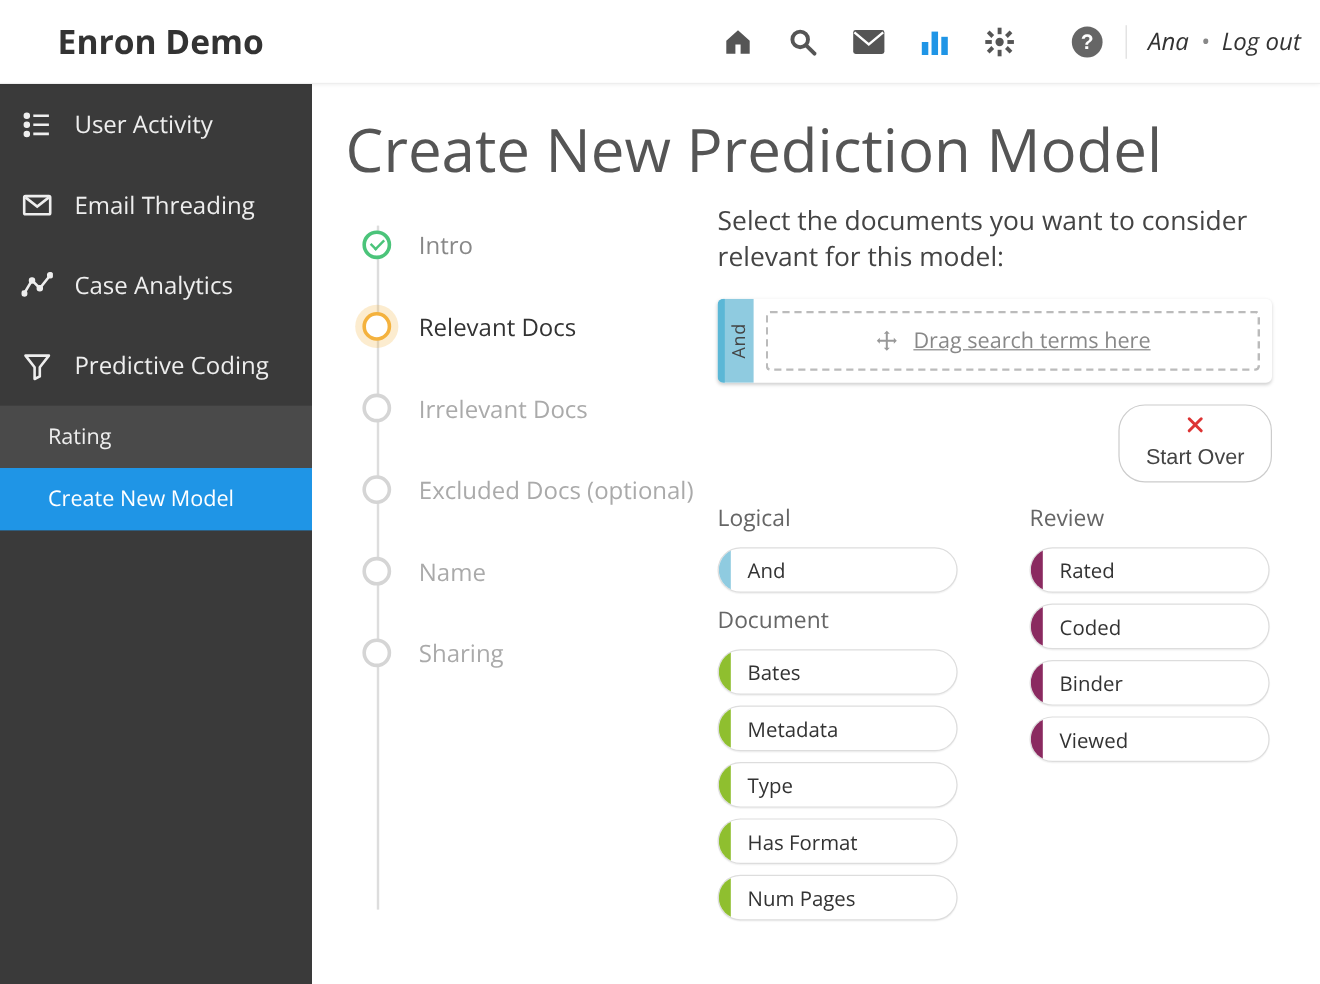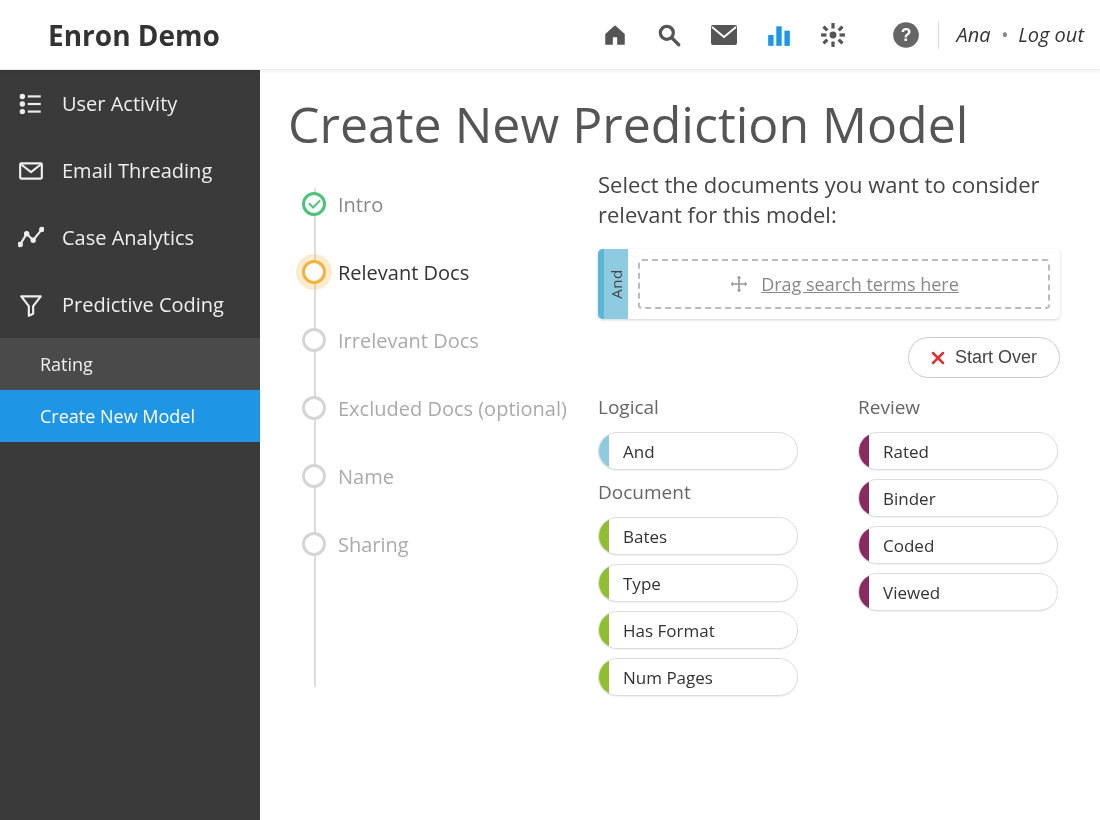--- a/index.html
+++ b/index.html
@@ -49,21 +49,21 @@
   .page-title { font-size: 50px; font-weight: 400; color: #555; margin-bottom: 12px; }
 
   
   .content-row { display: flex; gap: 20px; }
   .stepper { width: 290px; position: relative; padding-left: 14px; }
   .stepper-line {
     position: absolute; left: 26px; top: 18px; bottom: 18px;
     width: 2px; background: #ddd;
   }
   .step {
-    display: flex; align-items: center; gap: 12px;
+    display: flex; align-items: center; gap: 23px;
     position: relative; height: 68px;
   }
   .step-dot {
     width: 24px; height: 24px; border-radius: 50%;
     background: #fff; border: 3px solid #d5d5d5;
     position: relative; z-index: 2;
     display: flex; align-items: center; justify-content: center;
     flex-shrink: 0;
   }
   .step-dot.done { border-color: #4bc47a; }
@@ -104,21 +104,21 @@
     border: 2px dashed #bbb; border-radius: 4px;
     height: 50px; display: flex; align-items: center; justify-content: center;
     gap: 12px; color: #888; font-size: 18px; text-decoration: underline;
   }
   .drop-inner svg { width: 20px; height: 20px; }
 
   .start-over-wrap { display: flex; justify-content: flex-end; margin: 18px 0 10px; }
   .start-over {
     border: 1px solid #ccc; border-radius: 22px;
     padding: 9px 22px; display: flex; align-items: center; gap: 10px;
-    font-size: 18px; color: #444; background: #fff; cursor: pointer;
+    font-size: 18px; color: #444; background: #fff; cursor: pointer; flex-direction: column;
   }
   .start-over svg { width: 14px; height: 14px; }
 
   .term-groups { display: flex; gap: 60px; }
   .group-col { width: 200px; }
   .group-title { font-size: 19px; color: #666; margin-bottom: 12px; margin-top: 6px; }
   .pill {
     display: flex; align-items: center; height: 38px;
     border: 1px solid #ddd; border-radius: 20px; background: #fff;
     overflow: hidden; margin-bottom: 9px; cursor: grab;
@@ -314,20 +314,24 @@
             </div>
 
             <div class="group-col">
               <div class="group-title">Document</div>
               <div class="pill">
                 <div class="pill-bar c-green"></div>
                 <div class="pill-label">Bates</div>
               </div>
               <div class="pill">
                 <div class="pill-bar c-green"></div>
+                <div class="pill-label">Metadata</div>
+              </div>
+              <div class="pill">
+                <div class="pill-bar c-green"></div>
                 <div class="pill-label">Type</div>
               </div>
               <div class="pill">
                 <div class="pill-bar c-green"></div>
                 <div class="pill-label">Has Format</div>
               </div>
               <div class="pill">
                 <div class="pill-bar c-green"></div>
                 <div class="pill-label">Num Pages</div>
               </div>
@@ -335,25 +339,25 @@
           </div>
 
           <div class="group-col">
             <div class="group-title">Review</div>
             <div class="pill">
               <div class="pill-bar c-purple"></div>
               <div class="pill-label">Rated</div>
             </div>
             <div class="pill">
               <div class="pill-bar c-purple"></div>
-              <div class="pill-label">Binder</div>
+              <div class="pill-label">Coded</div>
             </div>
             <div class="pill">
               <div class="pill-bar c-purple"></div>
-              <div class="pill-label">Coded</div>
+              <div class="pill-label">Binder</div>
             </div>
             <div class="pill">
               <div class="pill-bar c-purple"></div>
               <div class="pill-label">Viewed</div>
             </div>
           </div>
         </div>
 
       </div>
     </div>

